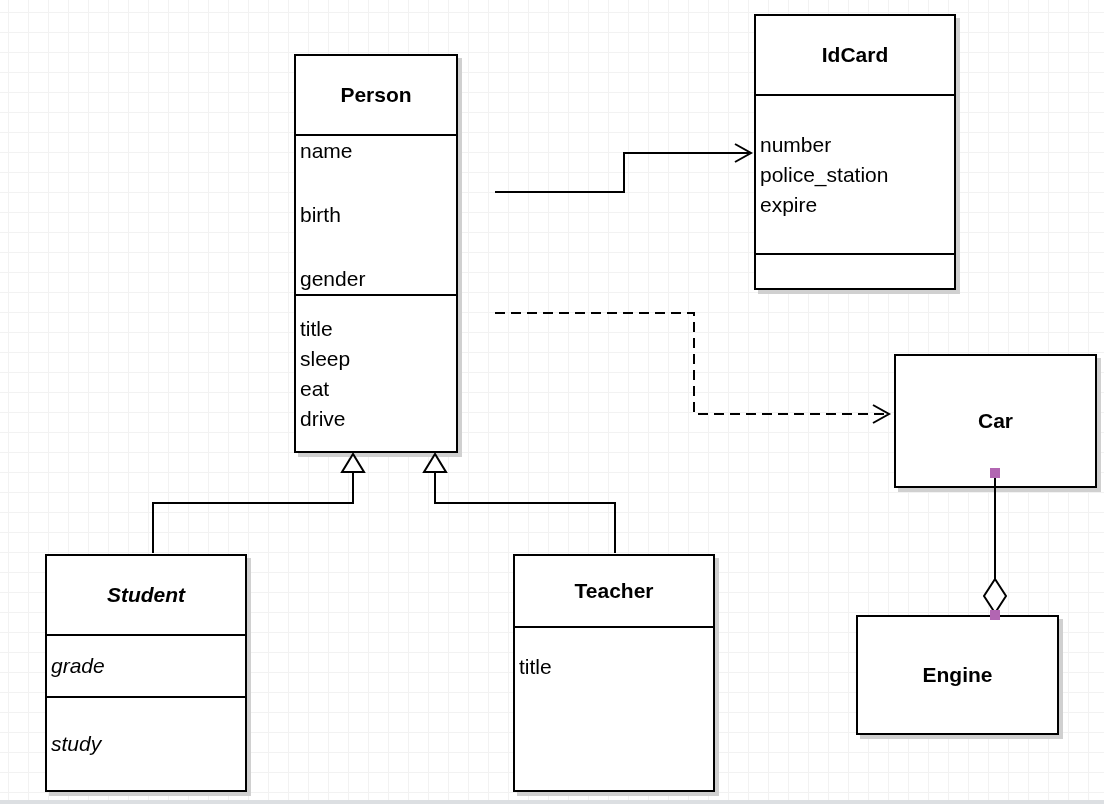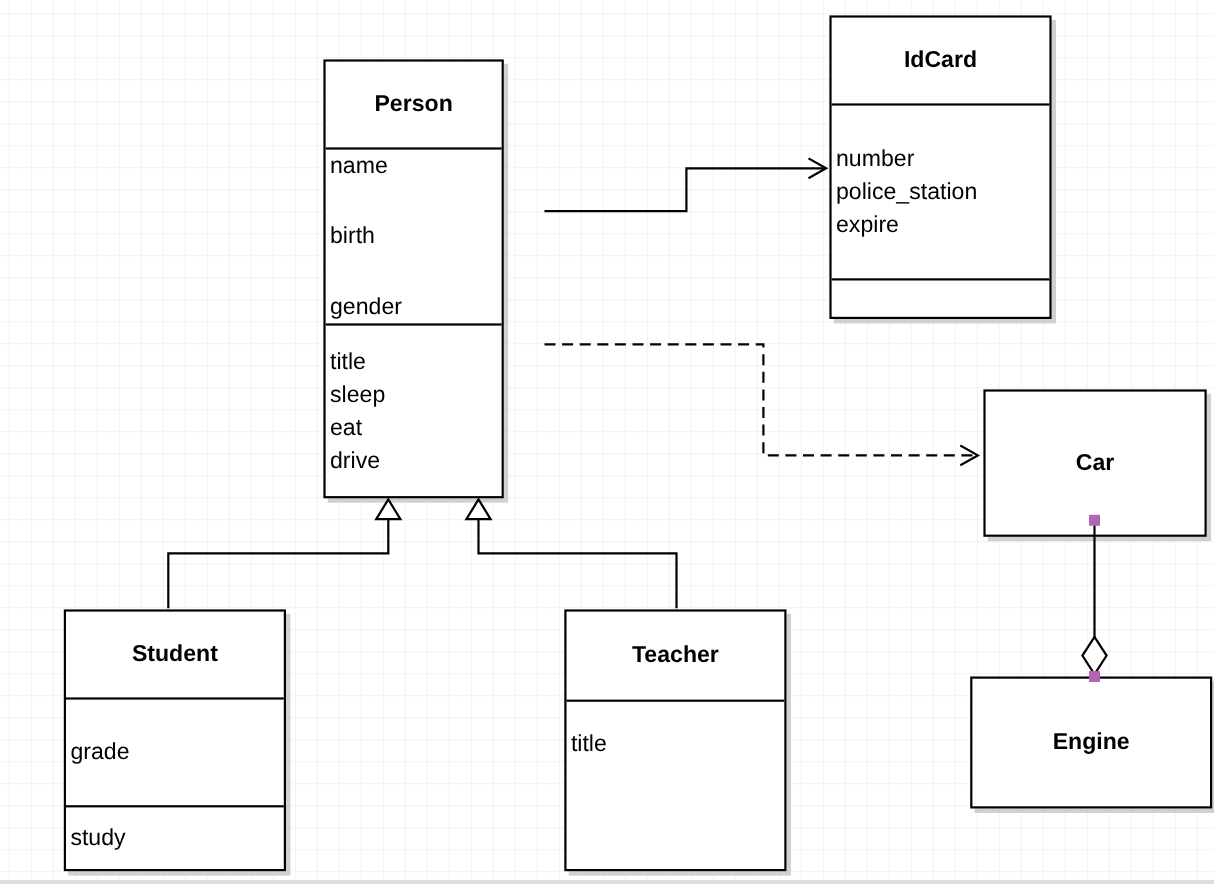--- a/index.html
+++ b/index.html
@@ -51,26 +51,26 @@
   .uml-section.fill { flex:1 1 auto; }
 
   
   .person  { left:294px; top:54px;  width:164px; height:399px; }
   .person  .uml-title   { height:78px; }
   .person  .sec-attrs   { height:160px;justify-content:space-between; }
   .idcard  { left:754px; top:14px;  width:202px; height:276px; }
   .idcard  .uml-title   { height:78px; }
   .idcard  .sec-attrs   { height:159px; }
   .car     { left:894px; top:354px; width:203px; height:134px; }
-  .engine  { left:882px; top:615px; width:220px; height:120px; }
-  .student { left:58px;  top:554px; width:202px; height:238px; }
+  .engine  { left:856px; top:615px; width:203px; height:120px; }
+  .student { left:45px;  top:554px; width:202px; height:238px;font-style:italic; }
   .student .uml-title   { height:78px; }
-  .student .sec-attrs   { height:98px; }
+  .student .sec-attrs   { height:62px; }
   .teacher { left:513px; top:554px; width:202px; height:238px; }
-  .teacher .uml-title   { height:80px;text-align:right; }
+  .teacher .uml-title   { height:70px;text-align:right; }
   .teacher .sec-attrs   { height:79px; }
 </style>
 </head>
 <body>
 
 <div class="canvas">
 
   <div class="edge-band"></div>
 
   <div class="uml-class person">

